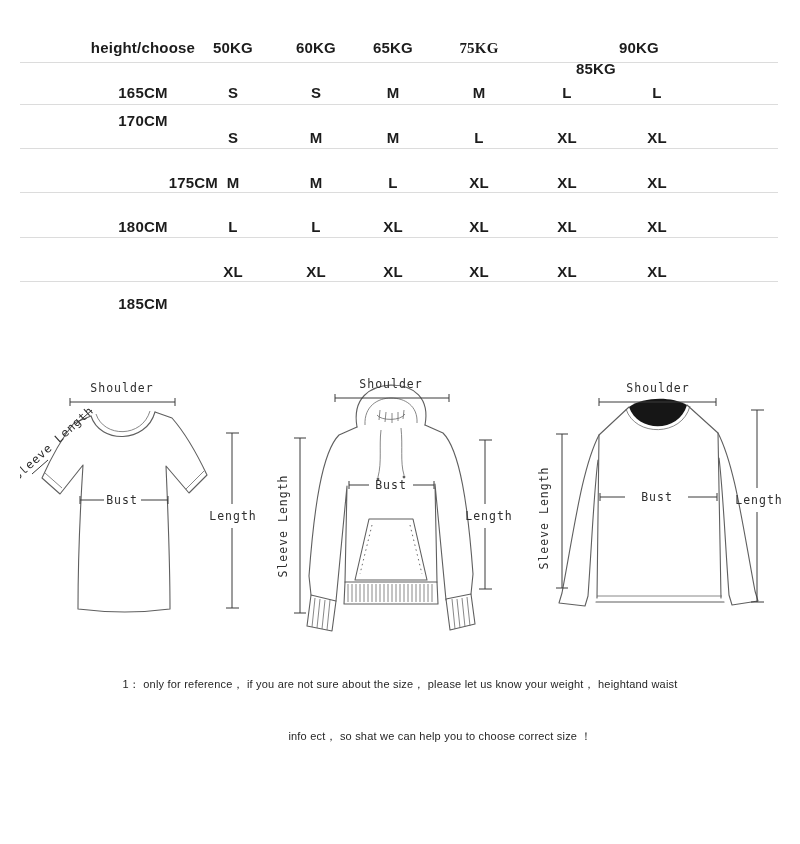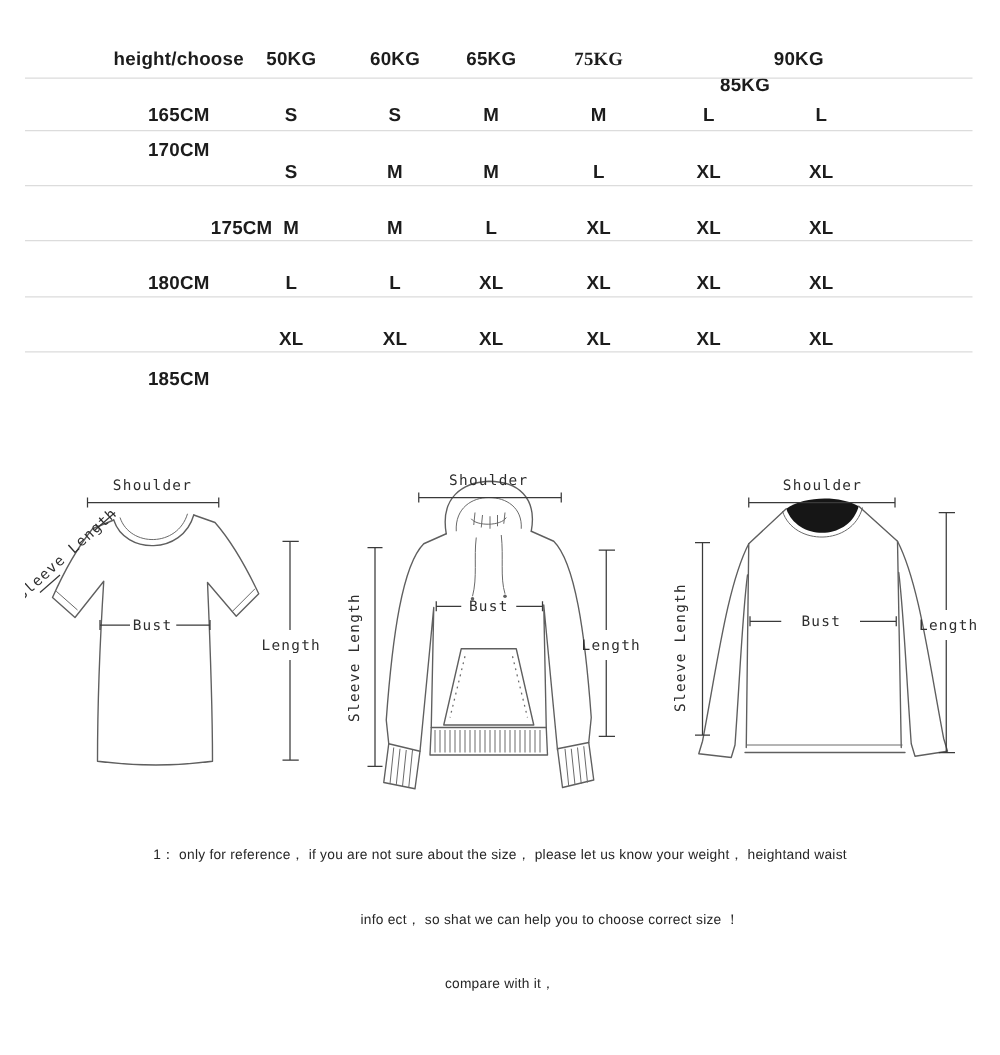--- a/index.html
+++ b/index.html
@@ -160,15 +160,14 @@
       <path class="measure" d="M72,137 L97,137 M160,137 L189,137 M72,133 L72,141 M189,133 L189,141"></path>
       <text class="dlabel" x="129" y="141" text-anchor="middle">Bust</text>
 
       <path class="measure" d="M223,50 L236,50 M229,50 L229,128 M229,152 L229,242 M223,242 L236,242"></path>
       <text class="dlabel" x="231" y="144" text-anchor="middle">Length</text>
     </svg>
   </div>
 
   <div class="note" style="top:676px;">1：  only for reference，  if you are not sure about the size，  please let us know your weight，  heightand waist</div>
   <div class="note" style="top:728px;padding-left:40px;">info ect，  so shat we can help you to choose correct size ！</div>
-  <div class="note" style="top:779px;">compare with it，</div>
 
 </div>
 
 </body></html>

